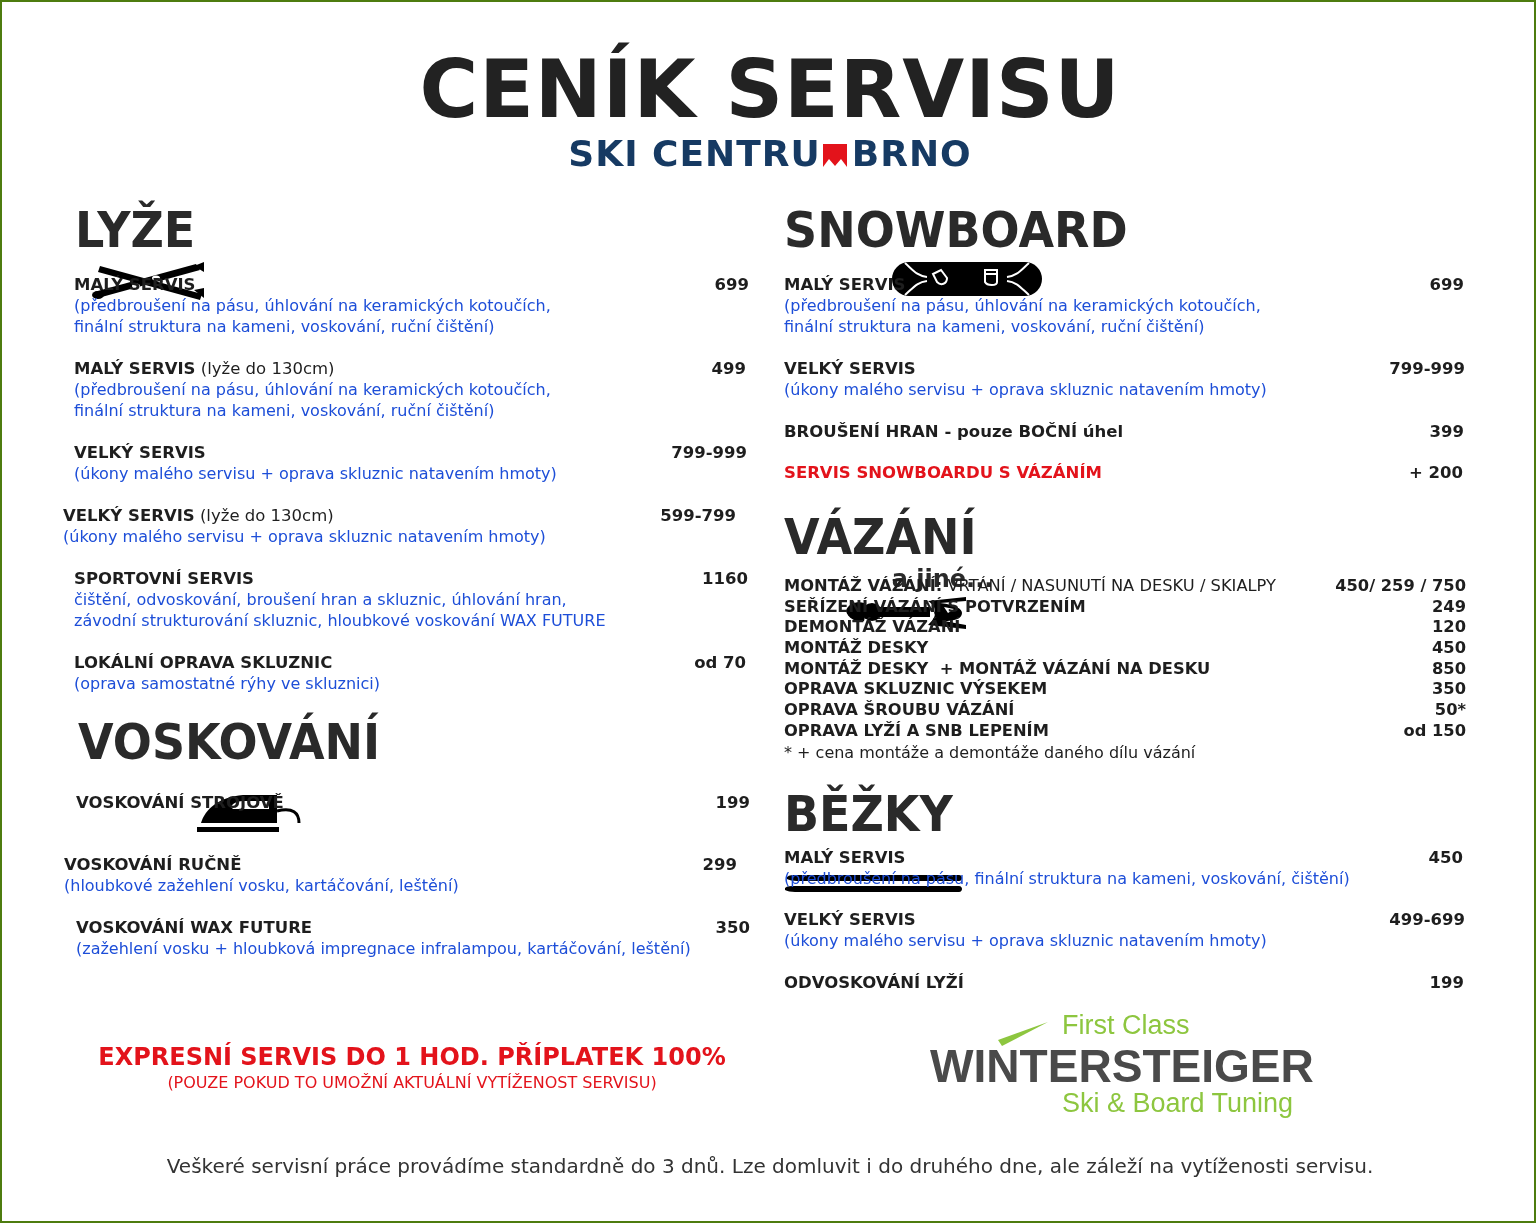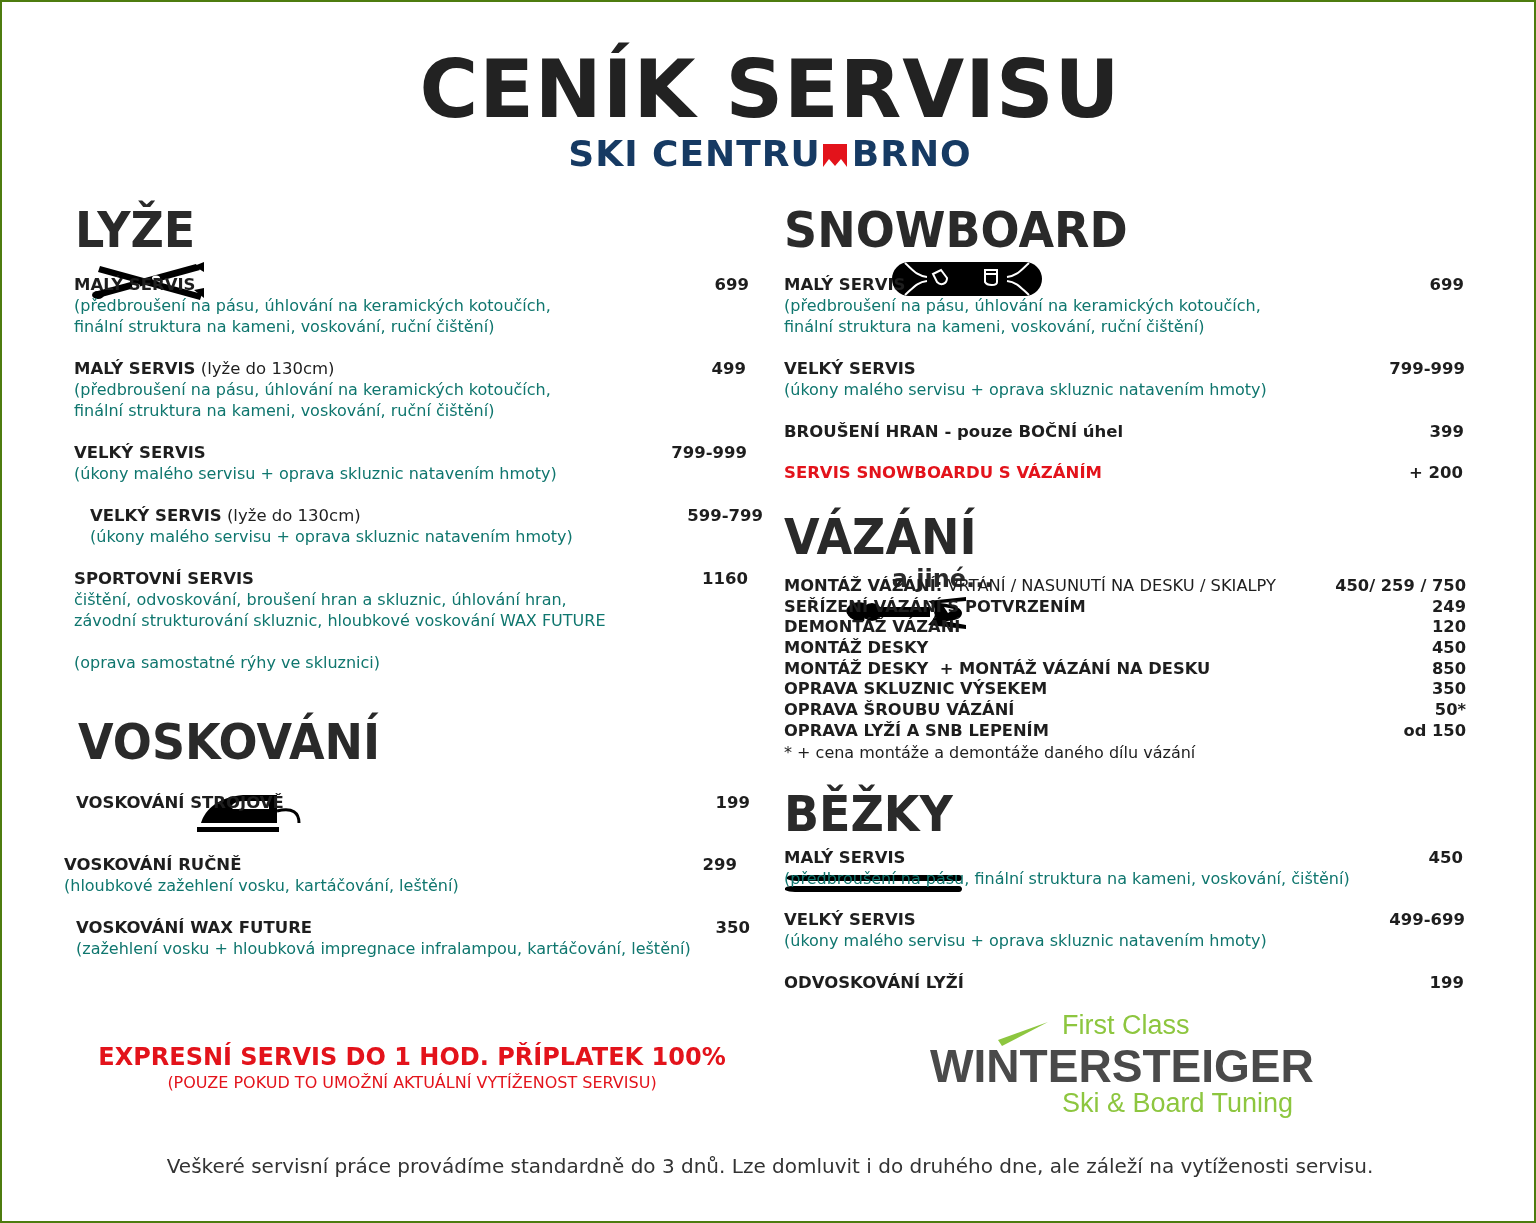--- a/index.html
+++ b/index.html
@@ -21,21 +21,21 @@
   .sec-title { font-family: "DejaVu Sans", sans-serif; font-weight: bold; color: #2a2a2a;
                font-size: 50px; line-height: 56px; letter-spacing: 0px; transform: scaleX(0.92); transform-origin: left center; }
   .sec-sub { font-family: "DejaVu Sans", sans-serif; font-weight: bold; font-size: 24px; color: #2a2a2a; margin-left: -10px; align-self: flex-end; margin-bottom: 6px; }
 
   
   .item { position: absolute; }
   .row { display: flex; justify-content: space-between; align-items: baseline; }
   .name { font-family: "DejaVu Sans", sans-serif; font-weight: bold; font-size: 16.5px; color: #1e1e1e; line-height: 21px; }
   .name .extra { font-weight: normal; }
   .price { font-family: "DejaVu Sans", sans-serif; font-weight: bold; font-size: 16.5px; color: #1e1e1e; line-height: 21px; text-align: right; }
-  .desc { font-family: "DejaVu Sans", sans-serif; font-size: 16px; color: #0f766e; line-height: 21px; font-weight: normal; }
+  .desc { font-family: "DejaVu Sans", sans-serif; font-size: 16px; color: #1d4ed8; line-height: 21px; font-weight: normal; }
   .red { color: #e3131b !important; }
 
   .vaz-list { position: absolute; left: 782px; top: 574px; width: 682px; }
   .vaz-list .row { height: 20.7px; }
   .vaz-list .name, .vaz-list .price { font-size: 16.3px; line-height: 20.7px; }
   .vaz-note { font-family: "DejaVu Sans", sans-serif; font-size: 16px; color: #1e1e1e; line-height: 21px; }
 
   .express { position: absolute; left: 60px; width: 700px; top: 1040px; text-align: center; color: #e3131b; }
   .express .l1 { font-family: "DejaVu Sans", sans-serif; font-weight: bold; font-size: 24px; line-height: 30px; }
   .express .l2 { font-family: "DejaVu Sans", sans-serif; font-size: 16px; line-height: 22px; }
@@ -93,36 +93,40 @@
     <div class="desc">(předbroušení na pásu, úhlování na keramických kotoučích,</div>
     <div class="desc">finální struktura na kameni, voskování, ruční čištění)</div>
   </div>
   <div class="item" style="left:72px; top:440px; width:673px;">
     <div class="row">
         <span class="name"><span>VELKÝ SERVIS</span><span class="extra"></span></span>
         <span class="price">799-999</span>
       </div>
     <div class="desc">(úkony malého servisu + oprava skluznic natavením hmoty)</div>
   </div>
-  <div class="item" style="left:88px; top:503px; width:673px;">
+  <div class="item" style="left:61px; top:503px; width:673px;">
     <div class="row">
         <span class="name"><span>VELKÝ SERVIS</span><span class="extra"> (lyže do 130cm)</span></span>
         <span class="price">599-799</span>
       </div>
     <div class="desc">(úkony malého servisu + oprava skluznic natavením hmoty)</div>
   </div>
   <div class="item" style="left:72px; top:566px; width:674px;">
     <div class="row">
         <span class="name"><span>SPORTOVNÍ SERVIS</span><span class="extra"></span></span>
         <span class="price">1160</span>
       </div>
     <div class="desc">čištění, odvoskování, broušení hran a skluznic, úhlování hran,</div>
     <div class="desc">závodní strukturování skluznic, hloubkové voskování WAX FUTURE</div>
   </div>
   <div class="item" style="left:72px; top:650px; width:672px;">
+    <div class="row">
+        <span class="name"><span>LOKÁLNÍ OPRAVA SKLUZNIC</span><span class="extra"></span></span>
+        <span class="price">od 70</span>
+      </div>
     <div class="desc">(oprava samostatné rýhy ve skluznici)</div>
   </div>
 
   <div class="sec-head" style="left:76px; top:712px;gap:11px;">
     <span class="sec-title">VOSKOVÁNÍ</span>
     <span style="margin-left:12px; margin-top:8px;">
       <svg width="106" height="44" viewBox="0 0 106 44">
         <path d="M6 34 C10 20 24 8 48 6 L82 6 L82 34 Z" fill="#000"></path>
         <path d="M36 18 C38 13 44 12 50 12 L74 12 L74 20 L38 20 Z" fill="#fff"></path>
         <rect x="2" y="38" width="82" height="5" fill="#000"></rect>

